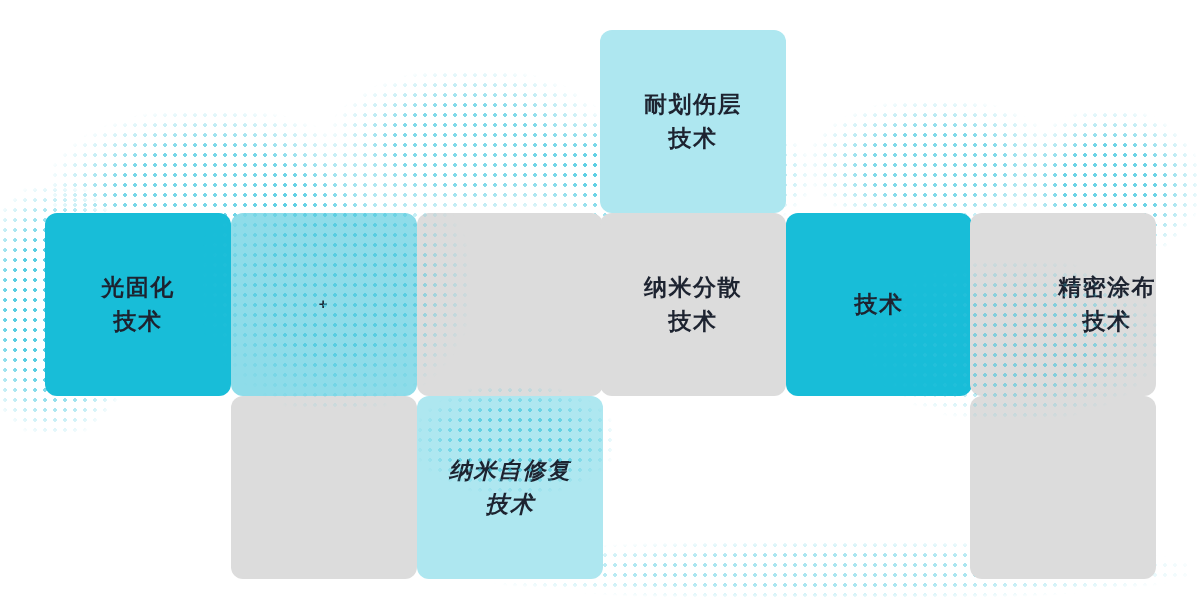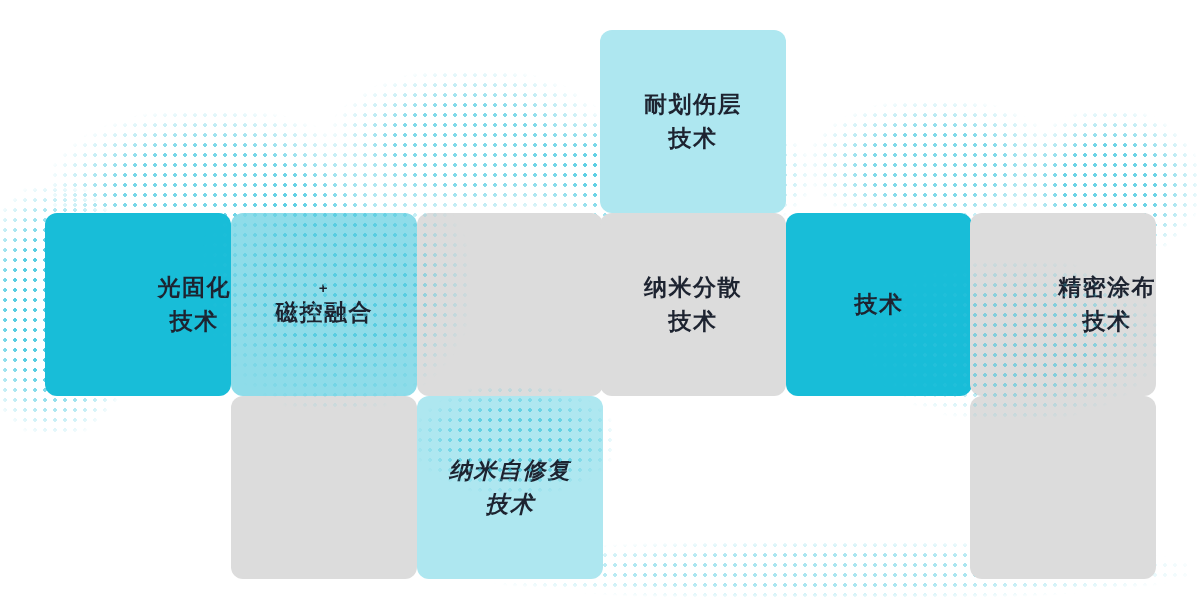--- a/index.html
+++ b/index.html
@@ -69,31 +69,30 @@
   <div class="dotblob" style="left:1020px;top:110px; width:180px; height:150px; opacity:.7;"></div>
   <div class="dotblob" style="left:470px; top:540px; width:720px; height:60px; opacity:.4;"></div>
 
   <div class="tile t-pale" style="left:600px; top:30px;">
     <div class="lbl">
       <div>耐划伤层</div>
       <div>技术</div>
     </div>
   </div>
 
-  <div class="tile t-bright" style="left:45px; top:213px;justify-content:flex-end;">
+  <div class="tile t-bright" style="left:45px; top:213px;">
     <div class="lbl">
       <div>光固化</div>
       <div>技术</div>
     </div>
   </div>
 
   <div class="tile t-light" style="left:231px; top:213px;">
     <div class="lbl">
       <div class="plus-line">+</div>
-      <div>磁控融合</div>
     </div>
   </div>
 
   <div class="tile t-gray" style="left:417px; top:213px;"></div>
 
   <div class="tile t-gray" style="left:600px; top:213px;">
     <div class="lbl">
       <div>纳米分散</div>
       <div>技术</div>
     </div>

